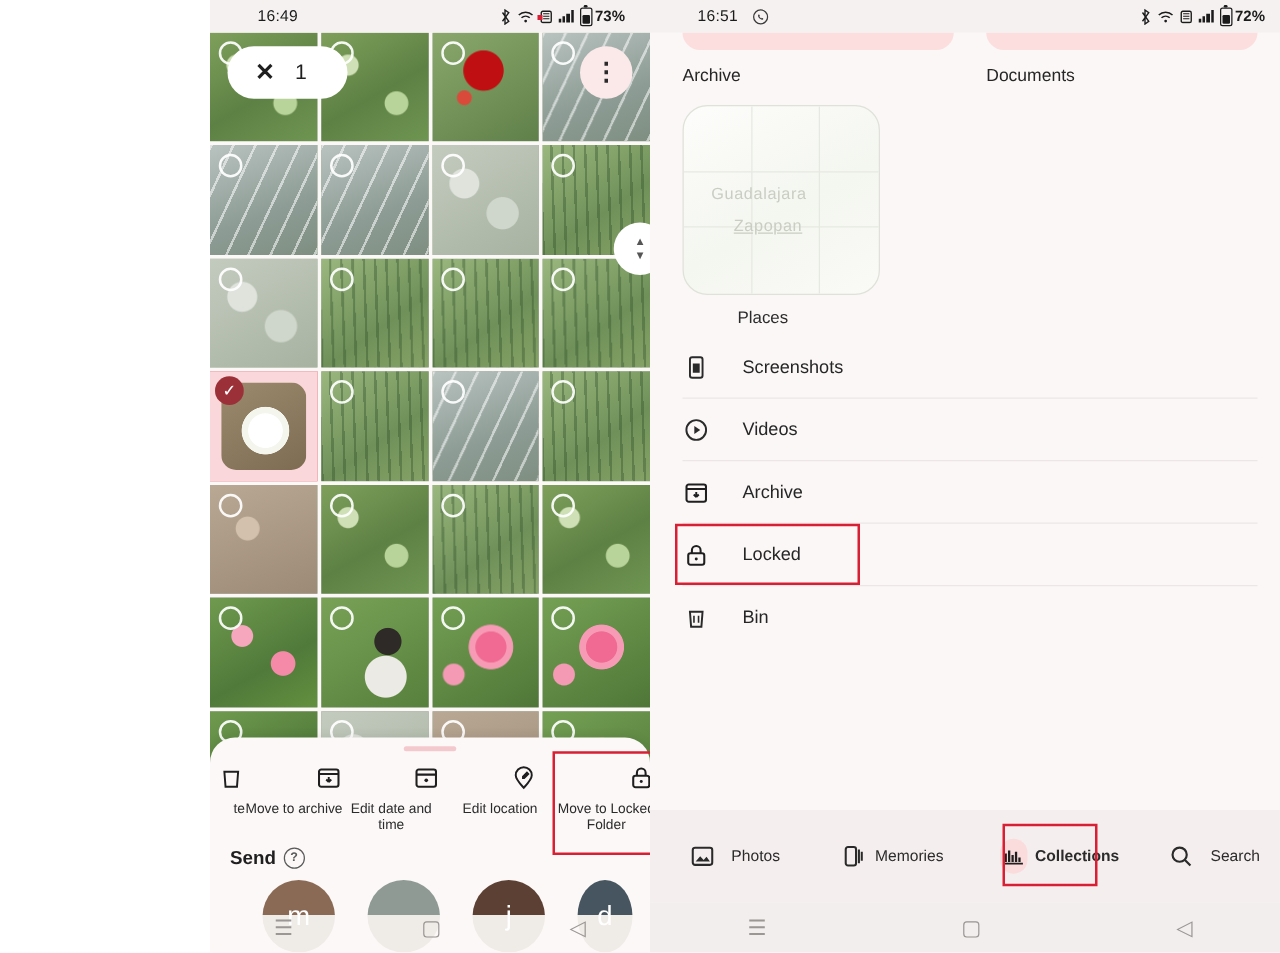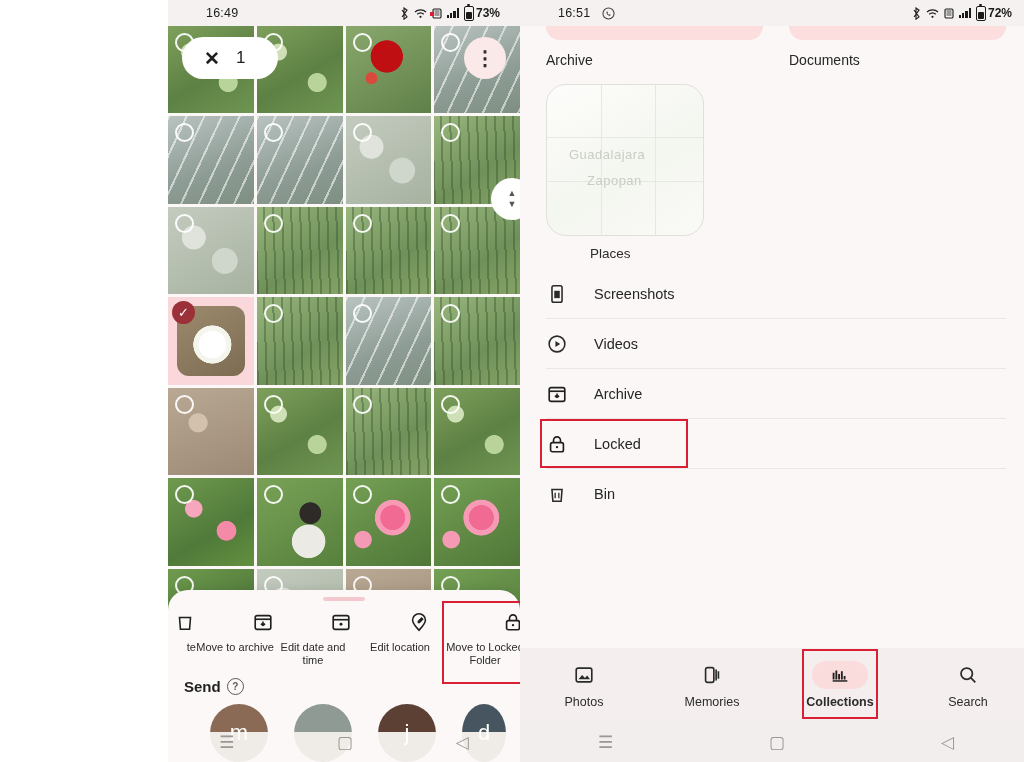--- a/index.html
+++ b/index.html
@@ -132,21 +132,21 @@
   .place-thumb .mapline{position:absolute;background:#e6e9e1;}
   .place-thumb .mtxt{position:absolute;color:#c9cdc2;font-size:13px;letter-spacing:.5px;}
   .place-cap{font-size:13.5px;color:#2c2c2c;padding:10px 0 0 4px;margin-left:40px;}
   .menu{padding:8px 26px 0;}
   .mrow{display:flex;align-items:center;gap:26px;height:49px;
     border-bottom:1px solid #ece7e6;font-size:14.5px;color:#262626;position:relative;}
   .mrow:last-child{border-bottom:none;}
   .mico{width:22px;height:22px;display:flex;align-items:center;justify-content:center;color:#2a2a2a;}
   .bottomnav{position:absolute;left:0;right:0;bottom:40px;height:74px;background:#f4efee;
     display:flex;align-items:center;justify-content:space-around;}
-  .bn{display:flex;flex-direction:column;align-items:center;gap:6px;font-size:12.5px;color:#2b2b2b;
+  .bn{display:flex;flex-direction:row;align-items:center;gap:6px;font-size:12.5px;color:#2b2b2b;
     width:80px;position:relative;}
   .bn .pill{width:56px;height:28px;border-radius:16px;display:flex;align-items:center;justify-content:center;}
   .bn.active .pill{background:#fbdcdc;}
   .bn.active span{font-weight:600;}
   svg{display:block;}
 </style>
 </head>
 <body>
 
 <div class="stage">
@@ -456,21 +456,21 @@
         <div>Documents</div>
       </div>
 
       <div class="places">
         <div class="place-thumb">
           <div class="mapline" style="left:0;top:52px;width:156px;height:1px;"></div>
           <div class="mapline" style="left:0;top:96px;width:156px;height:1px;"></div>
           <div class="mapline" style="left:54px;top:0;width:1px;height:150px;"></div>
           <div class="mapline" style="left:108px;top:0;width:1px;height:150px;"></div>
           <div class="mtxt" style="left:22px;top:62px;">Guadalajara</div>
-          <div class="mtxt" style="left:40px;top:88px;">Zapopan</div>
+          <div class="mtxt" style="left:40px;top:88px;text-decoration:underline;">Zapopan</div>
         </div>
         <div class="place-cap">Places</div>
       </div>
 
       <div class="menu" id="rmenu">
           <div class="mrow">
             <div class="mico">
               <svg width="22" height="22" viewBox="0 0 24 24">
                 <rect x="6.5" y="3" width="11" height="18" rx="2" fill="none" stroke="#2a2a2a" stroke-width="1.7"></rect>
                 <path d="M9 8.5h6v8H9z" fill="#2a2a2a"></path>

